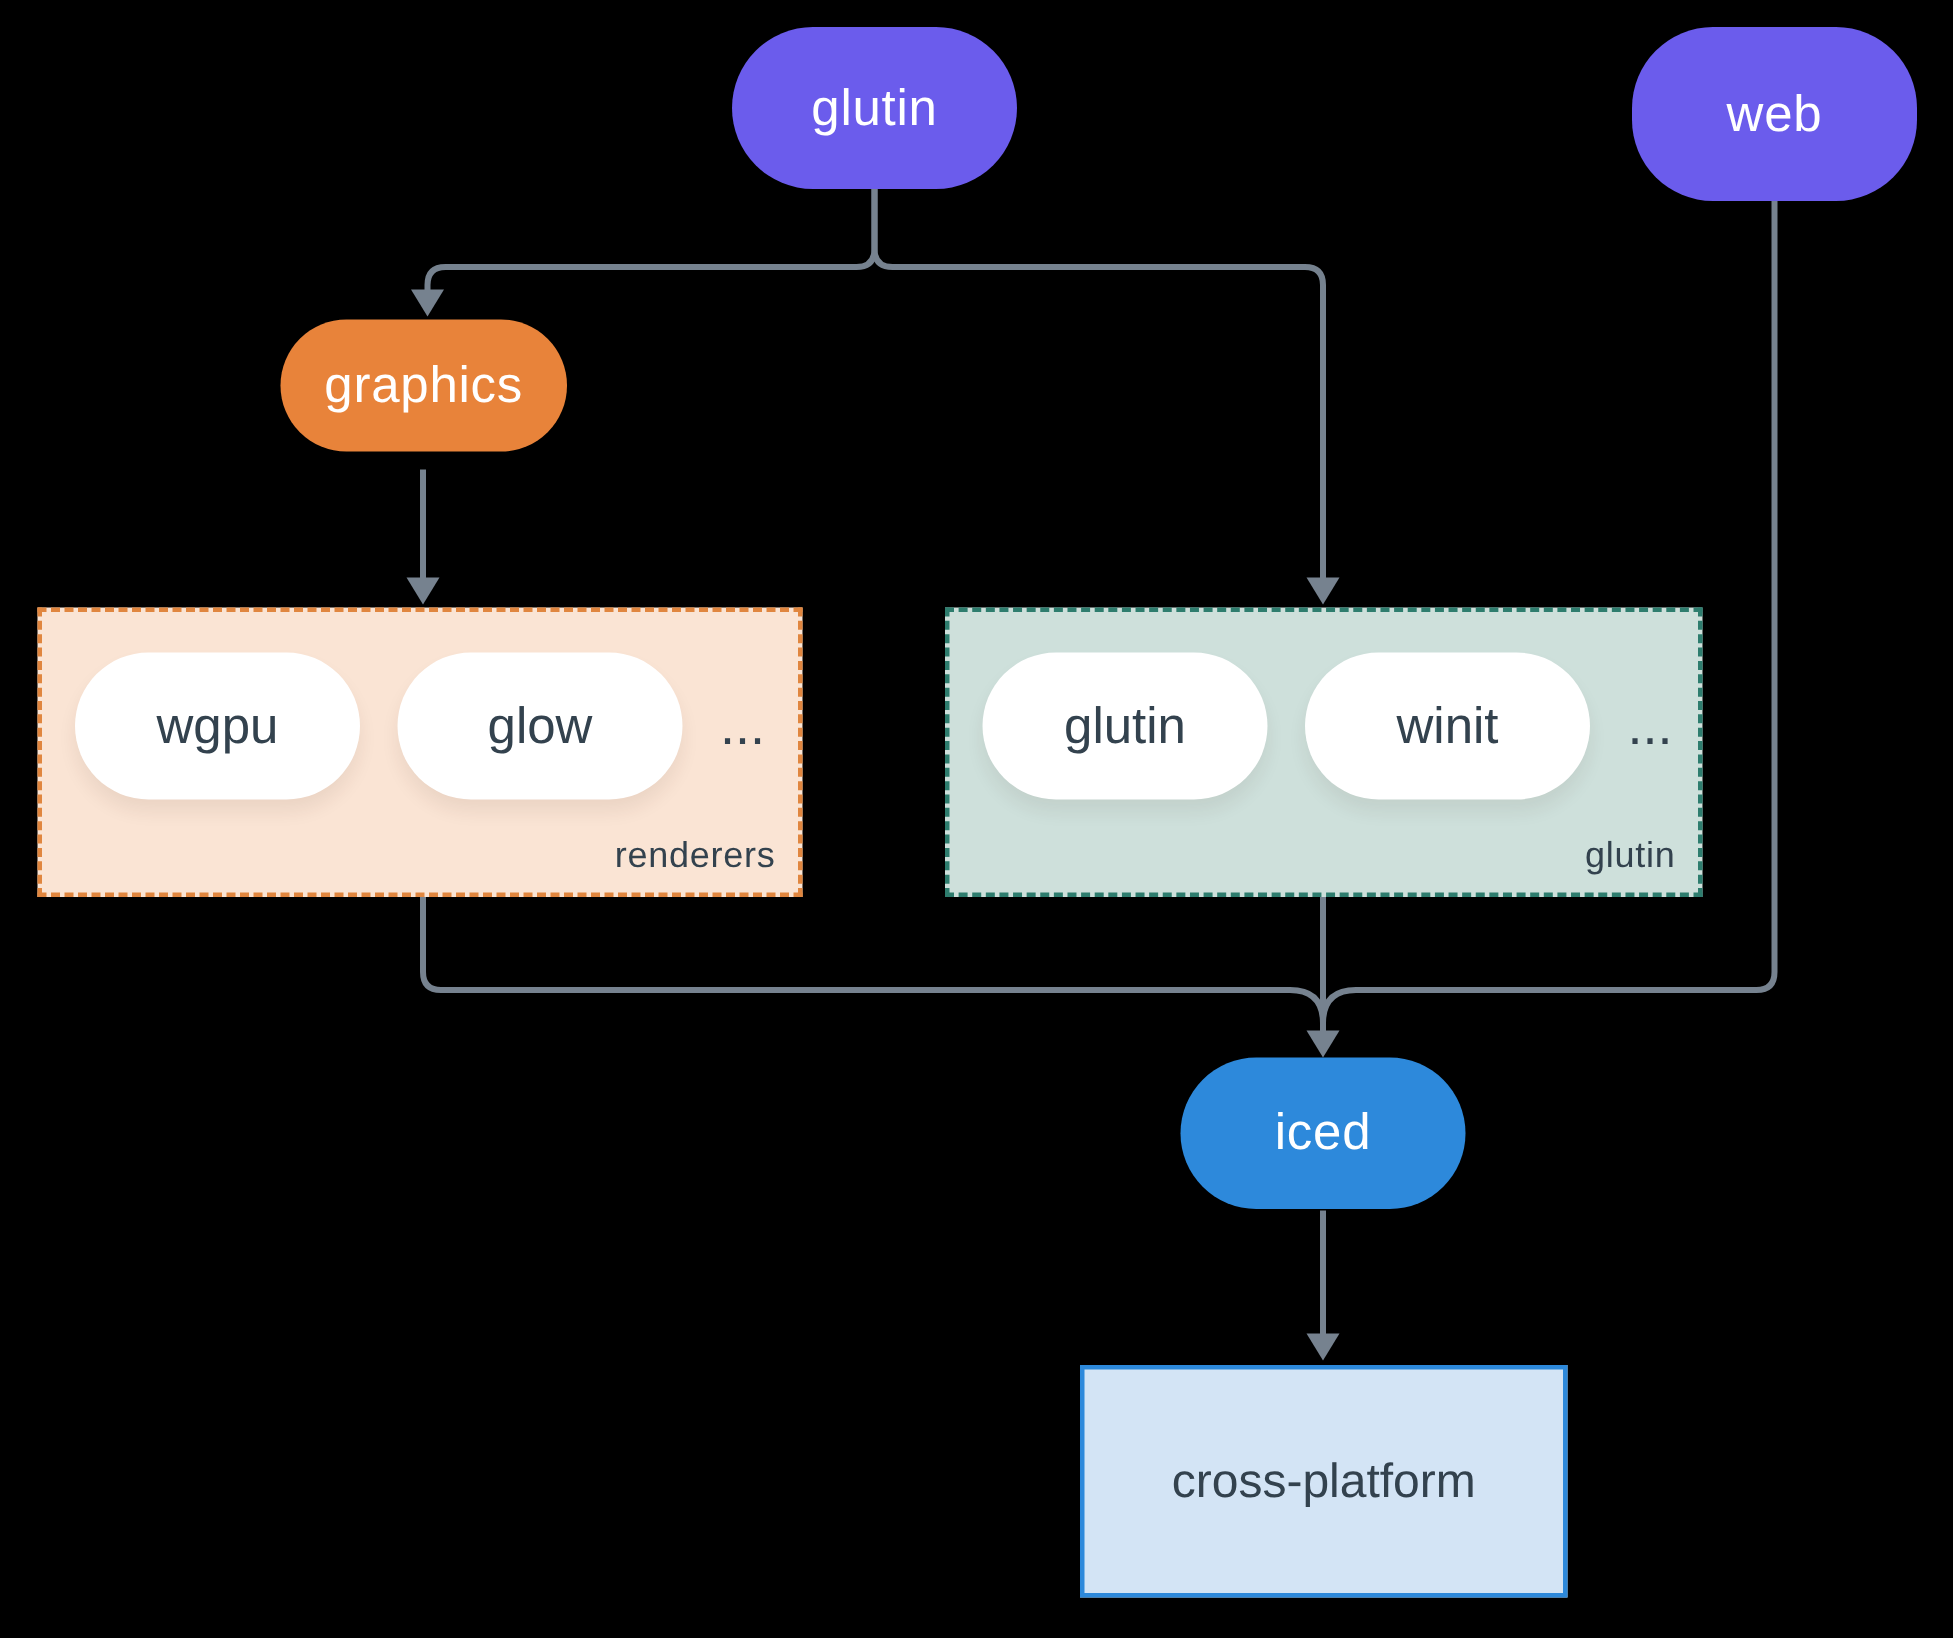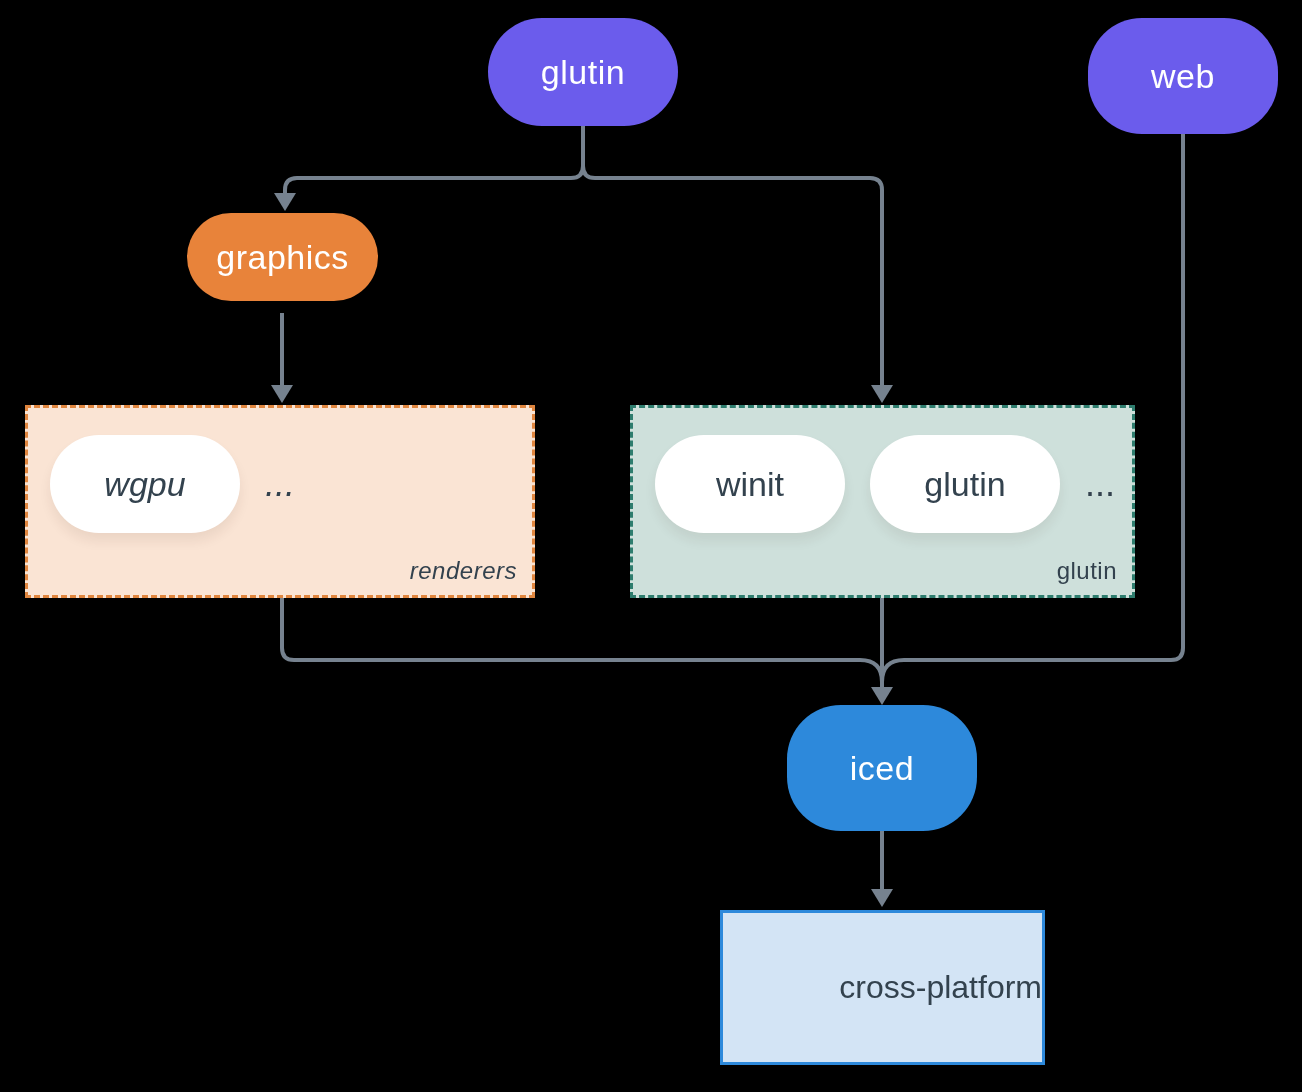--- a/index.html
+++ b/index.html
@@ -36,38 +36,37 @@
     align-items: center;
     justify-content: center;
     border-radius: 54px;
     font-size: 34px;
     letter-spacing: 0.5px;
     z-index: 2;
   }
   .pill-native  { left: 488px;  top: 18px;  width: 190px; height: 108px; background: var(--purple, #6B5CEC); color: var(--white, #fff); }
   .pill-web     { left: 1088px; top: 18px;  width: 190px; height: 116px; background: var(--purple, #6B5CEC); color: var(--white, #fff); }
   .pill-graphics{ left: 187px;  top: 213px; width: 191px; height: 88px; background: var(--orange, #E8833A); color: var(--white, #fff); }
-  .pill-iced    { left: 787px;  top: 705px; width: 190px; height: 126px; background: var(--blue, #2D89DB);   color: var(--white, #fff); }
+  .pill-iced    { left: 787px;  top: 705px; width: 190px; height: 101px; background: var(--blue, #2D89DB);   color: var(--white, #fff); }
   
   .group-box {
     position: absolute;
     top: 405px;
     height: 193px;
     box-sizing: border-box;
     z-index: 1;
     display: flex;
     align-items: flex-start;
     padding: 27px 0 0 22px;
   }
   .group-renderers {
     left: 25px;
     width: 510px;
     background: var(--peach-bg, #FAE4D4);
     border: 3px dashed var(--peach-border, #E0863F);
-    font-style: italic;
   }
   .group-shells {
     left: 630px;
     width: 505px;
     background: var(--sage-bg, #CEE0DB);
     border: 3px dashed var(--sage-border, #2E7D6E);
   }
   .inner-pill {
     min-width: 190px;
     height: 98px;
@@ -101,21 +100,21 @@
     position: absolute;
     left: 720px;
     top: 910px;
     width: 325px;
     height: 155px;
     box-sizing: border-box;
     background: var(--app-bg, #D3E4F5);
     border: 3px solid var(--app-border, #2D89DB);
     display: flex;
     flex-direction: column;
-    align-items: flex-end;
+    align-items: center;
     justify-content: center;
     font-size: 32px;
     line-height: 47px;
     color: var(--ink, #33424E);
     z-index: 1;
     text-align: center;
   }
 </style>
 </head>
 <body style="--purple: #6B5CEC; --orange: #E8833A; --blue: #2D89DB; --line: #76828F; --peach-bg: #FAE4D4; --peach-border: #E0863F; --sage-bg: #CEE0DB; --sage-border: #2E7D6E; --app-bg: #D3E4F5; --app-border: #2D89DB; --ink: #33424E; --white: #FFFFFF;">
@@ -149,30 +148,33 @@
   <span>web</span>
 </div>
 <div class="pill pill-graphics">
   <span>graphics</span>
 </div>
 
 <div class="group-box group-renderers">
   <div class="inner-pill">
     <span>wgpu</span>
   </div>
+  <div class="inner-pill">
+    <span>glow</span>
+  </div>
   <div class="ellipsis">...</div>
   <div class="group-label">renderers</div>
 </div>
 
 <div class="group-box group-shells">
   <div class="inner-pill">
-    <span>winit</span>
+    <span>glutin</span>
   </div>
   <div class="inner-pill">
-    <span>glutin</span>
+    <span>winit</span>
   </div>
   <div class="ellipsis">...</div>
   <div class="group-label">glutin</div>
 </div>
 
 <div class="pill pill-iced">
   <span>iced</span>
 </div>
 
 <div class="app-box">

